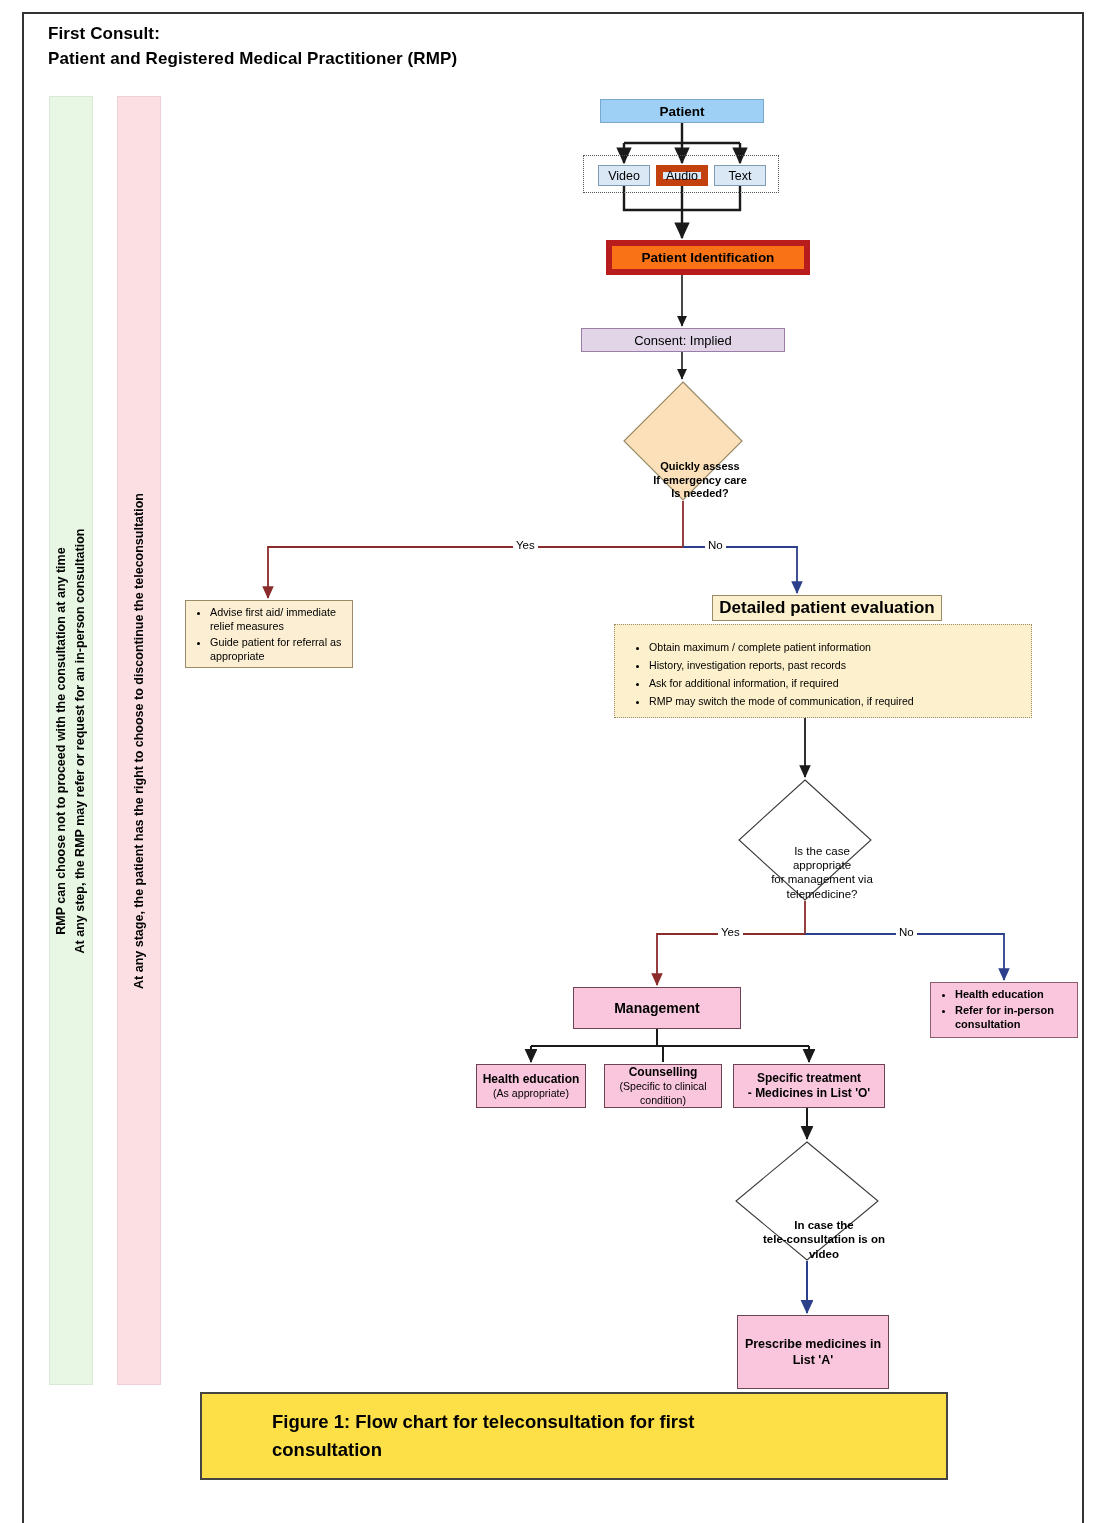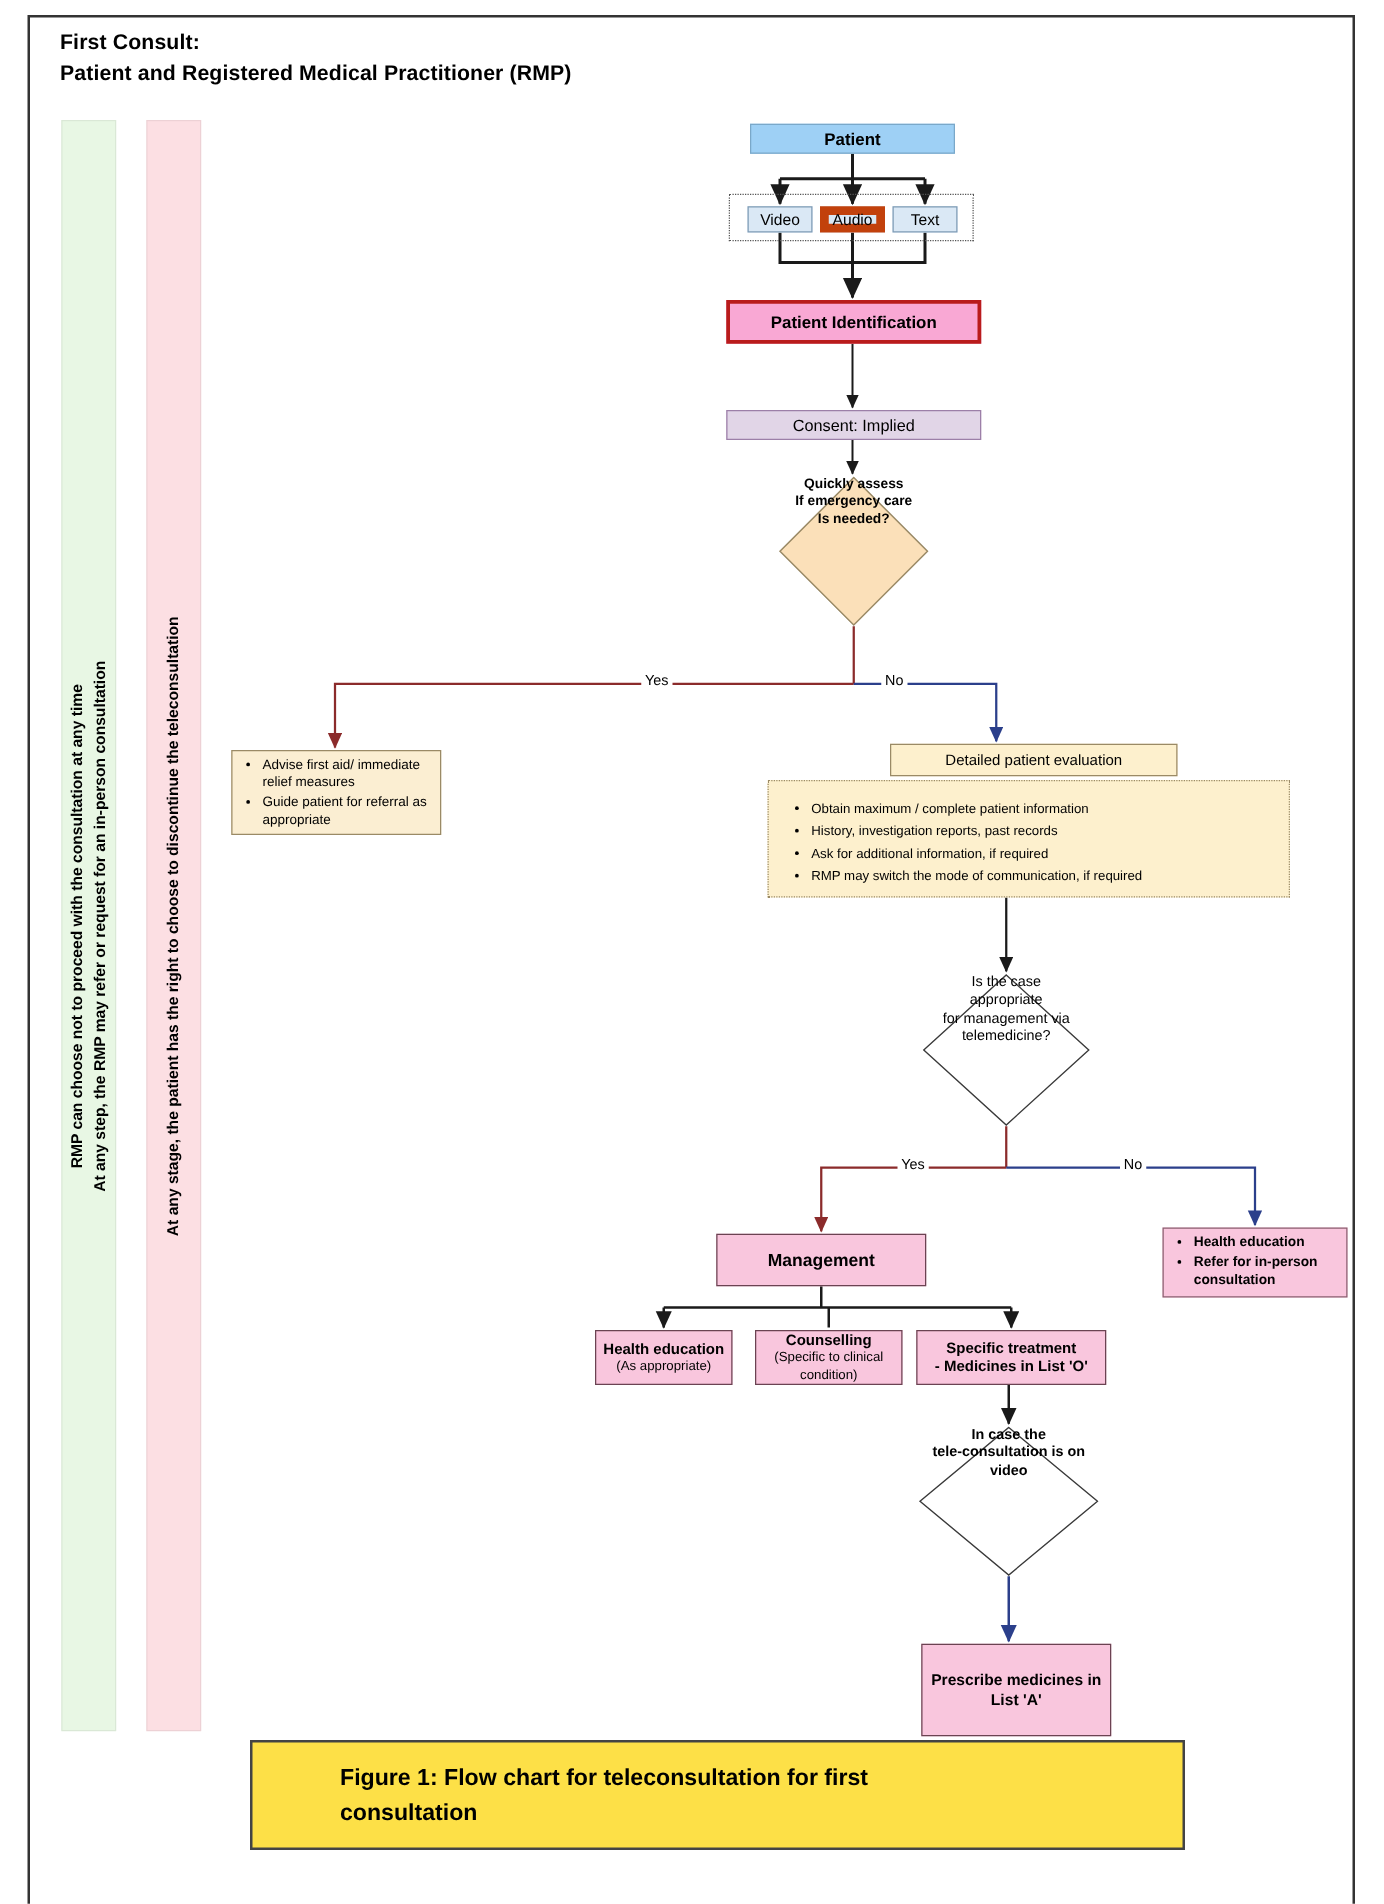--- a/index.html
+++ b/index.html
@@ -41,50 +41,50 @@
     border:1px solid #7aa8c9;font-size:13.5px;font-weight:bold;}
   .n-media-wrap{left:583px;top:155px;width:196px;height:38px;
     border:1.6px dotted #555;background:transparent;}
   .n-video{left:598px;top:165px;width:52px;height:21px;background:#dae8f5;
     border:1px solid #7f9cb5;font-size:12.5px;}
   .n-audio{left:656px;top:165px;width:52px;height:21px;background:#dae8f5;
     border:7px solid #c2410c;font-size:12.5px;}
   .n-text{left:714px;top:165px;width:52px;height:21px;background:#dae8f5;
     border:1px solid #7f9cb5;font-size:12.5px;}
 
-  .n-pid{left:581px;top:240px;width:204px;height:35px;background:#f9a8d4;
-    border:3px solid #b91c1c;font-size:13.5px;font-weight:bold;}
+  .n-pid{left:606px;top:240px;width:204px;height:35px;background:#f97316;
+    border:6px solid #b91c1c;font-size:13.5px;font-weight:bold;}
   .n-consent{left:581px;top:328px;width:204px;height:24px;background:#e1d5e7;
     border:1px solid #9c7fa8;font-size:13px;font-weight:normal;}
 
   
   .diamond{position:absolute;}
   .diamond svg{position:absolute;left:0;top:0;}
-  .diamond .dtext{position:absolute;left:0;top:0;width:100%;height:100%;
-    display:flex;align-items:flex-start;justify-content:center;text-align:center;}
+  .diamond .dtext{position:absolute;left:17px;top:0;width:100%;height:100%;
+    display:flex;align-items:flex-end;justify-content:center;text-align:center;}
   .diamond .dtext span{display:block;width:78%;line-height:1.25;}
 
   #d-emergency{left:623px;top:381px;width:120px;height:120px;}
   #d-emergency .dtext span{font-size:11px;font-weight:bold;}
   #d-telemed{left:738px;top:779px;width:134px;height:122px;}
   #d-telemed .dtext span{font-size:11.5px;}
   #d-video{left:735px;top:1141px;width:144px;height:120px;}
   #d-video .dtext span{font-size:11.5px;font-weight:bold;}
 
   
   .bulletbox{position:absolute;box-sizing:border-box;}
   .bulletbox ul{margin:0;padding:4px 6px 4px 24px;list-style:disc;}
   .bulletbox li{line-height:1.32;margin:0 0 1px 0;}
 
   #b-firstaid{left:185px;top:600px;width:168px;height:68px;background:#fbeed2;
     border:1px solid #9a8a66;}
   #b-firstaid li{font-size:10.8px;}
 
   .n-deteval{left:712px;top:595px;width:230px;height:26px;background:#fdf0cd;
-    border:1px solid #9a8a66;font-size:12px;font-weight:normal;}
+    border:1px solid #9a8a66;font-size:17px;font-weight:bold;}
   #b-deteval{left:614px;top:624px;width:418px;height:94px;background:#fdf0cd;
     border:1.4px dotted #9a8a66;}
   #b-deteval ul{padding:14px 6px 4px 34px;}
   #b-deteval li{font-size:10.6px;line-height:1.6;}
 
   #b-healthedu{left:930px;top:982px;width:148px;height:56px;background:#f9c6dd;
     border:1px solid #8a6070;}
   #b-healthedu li{font-size:11px;font-weight:bold;}
 
   .n-management{left:573px;top:987px;width:168px;height:42px;background:#f9c6dd;

